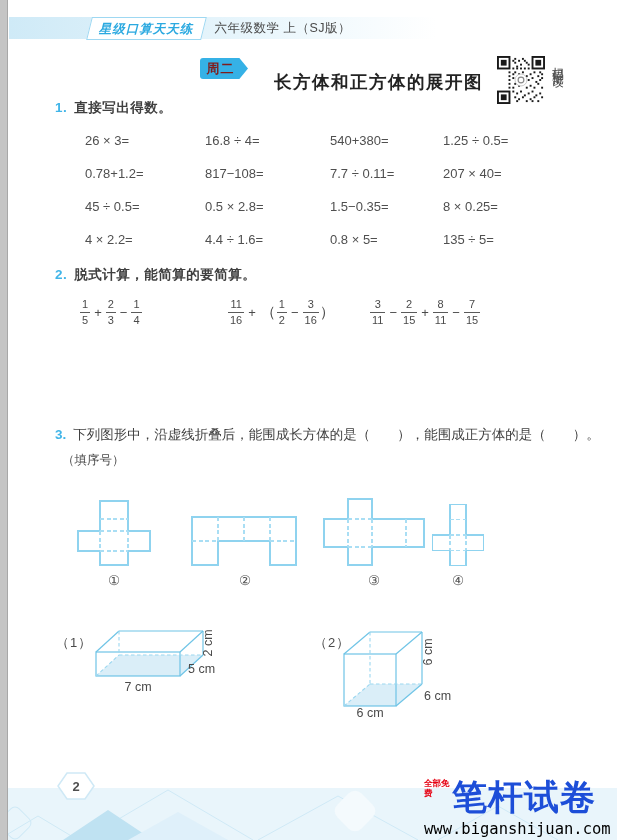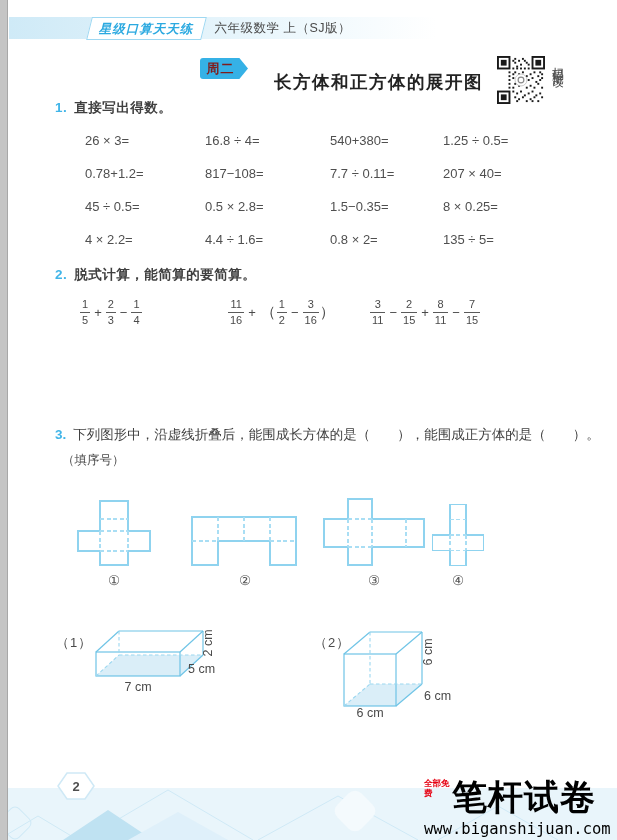--- a/index.html
+++ b/index.html
@@ -63,21 +63,21 @@
   #solid2{position:absolute;left:338px;top:622px;}
   svg text{font-family:"Liberation Sans",sans-serif;font-size:12.5px;fill:#4a4a4a;}
 
   
   .footer{position:absolute;left:8px;top:788px;}
   .badge2{position:absolute;left:56px;top:772px;}
   .badge2 text{font-size:13px;font-weight:700;fill:#4f4f4f;}
   .wm{position:absolute;left:424px;top:779px;width:192px;}
   .wm-top{display:flex;}
   .wm-free{color:#e60012;font-size:8.5px;line-height:1.15;width:28px;font-weight:700;}
-  .wm-brand{font-size:35px;font-weight:900;line-height:1;letter-spacing:1px;color:#000000;white-space:nowrap;}
+  .wm-brand{font-size:35px;font-weight:900;line-height:1;letter-spacing:1px;color:#1d4ed8;white-space:nowrap;}
   .wm-url{font-family:"DejaVu Sans Mono",monospace;font-size:15.5px;color:#000;margin-top:6px;white-space:nowrap;}
 </style>
 </head>
 <body>
 
 <div class="page">
   <div class="edge"></div>
 
   <div class="band">
     <div class="brand-box">
@@ -190,21 +190,21 @@
     <div class="item">0.78+1.2=</div>
     <div class="item">817−108=</div>
     <div class="item">7.7 ÷ 0.11=</div>
     <div class="item">207 × 40=</div>
     <div class="item">45 ÷ 0.5=</div>
     <div class="item">0.5 × 2.8=</div>
     <div class="item">1.5−0.35=</div>
     <div class="item">8 × 0.25=</div>
     <div class="item">4 × 2.2=</div>
     <div class="item">4.4 ÷ 1.6=</div>
-    <div class="item">0.8 × 2=</div>
+    <div class="item">0.8 × 5=</div>
     <div class="item">135 ÷ 5=</div>
   </div>
 
   <div class="p-head" id="p2-head">
     <span class="p-num">2.</span><span>脱式计算，能简算的要简算。</span>
   </div>
   <div class="expr" id="e1">
     <span class="frac">
         <span class="fn">1</span>
         <span class="fd">5</span>

